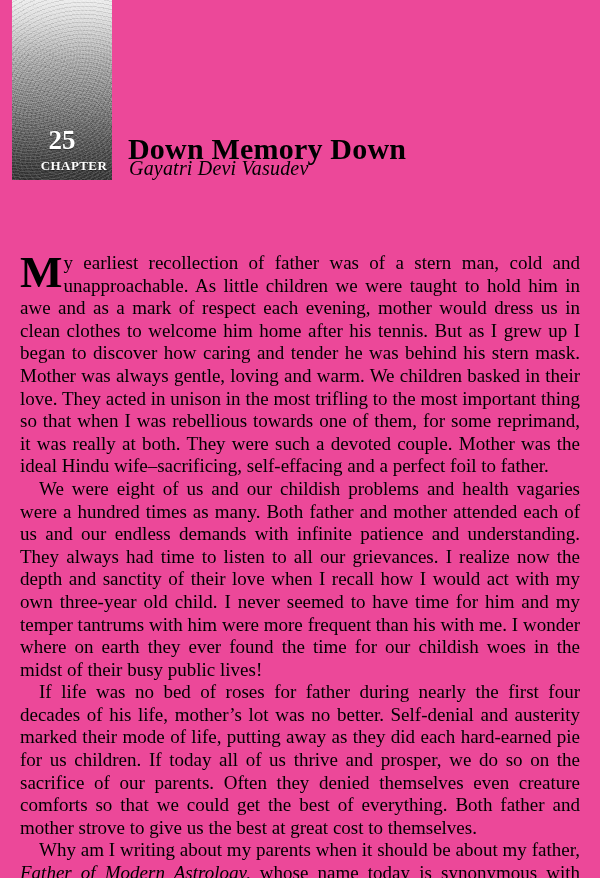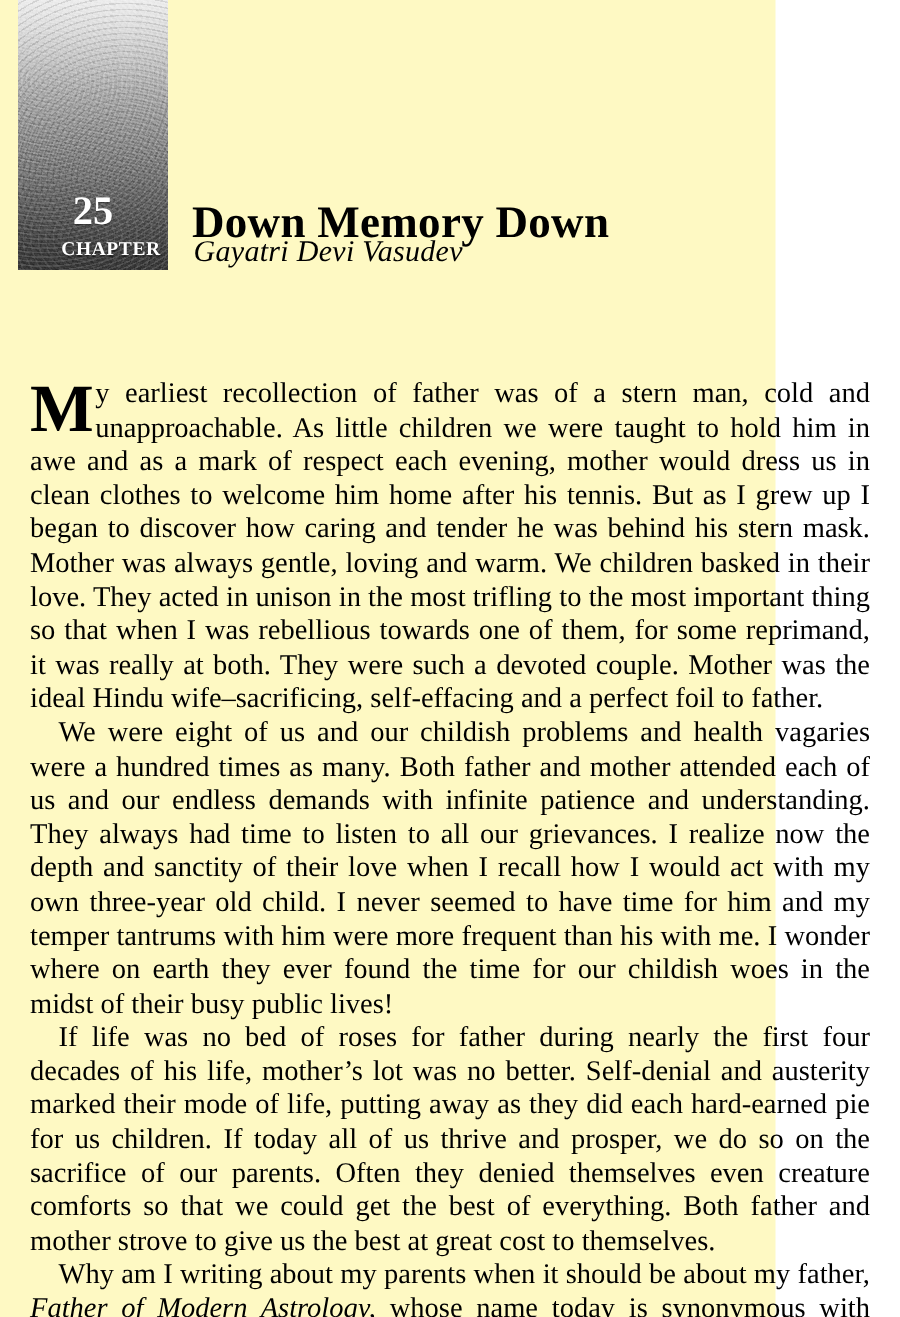--- a/index.html
+++ b/index.html
@@ -11,23 +11,23 @@
     width: 600px;
     height: 878px;
     font-family: "Liberation Serif", "DejaVu Serif", serif;
     color: #000000;
     overflow: hidden;
     position: relative;
   }
 
   .page {
     position: relative;
-    width: 517px;
+    width: 600px;
     height: 878px;
-    background: #fef9c3;
+    background: #ec4899;
   }
 
   
   .chapter-header {
     position: relative;
     height: 232px;
   }
 
   .chapter-badge {
     position: absolute;

